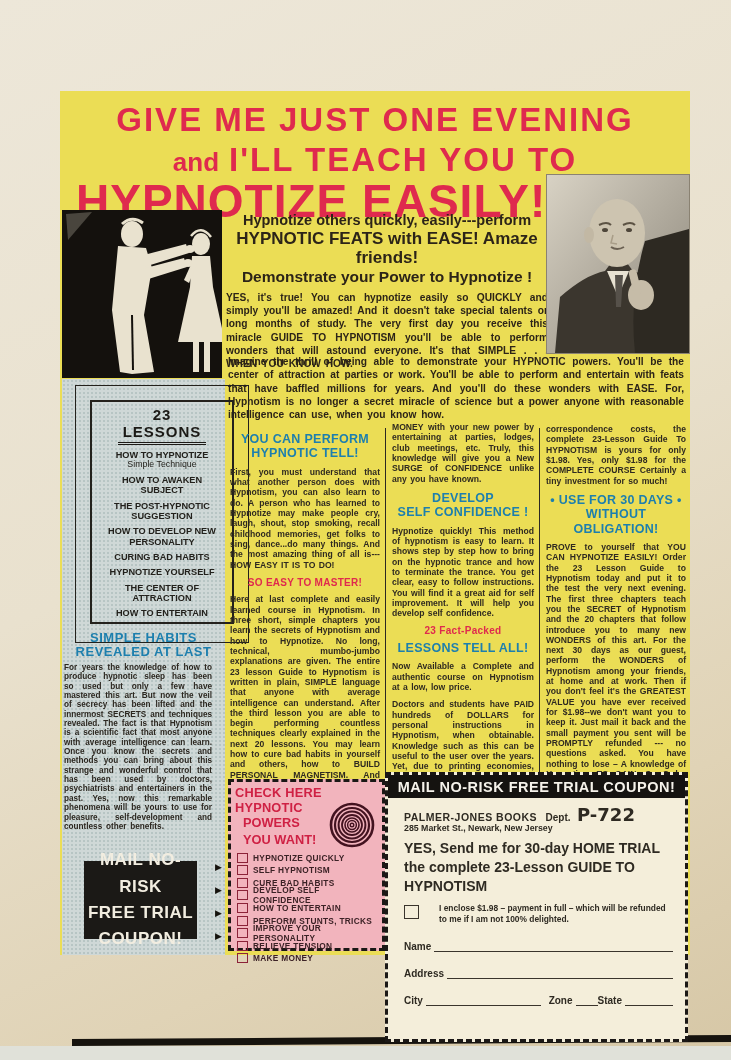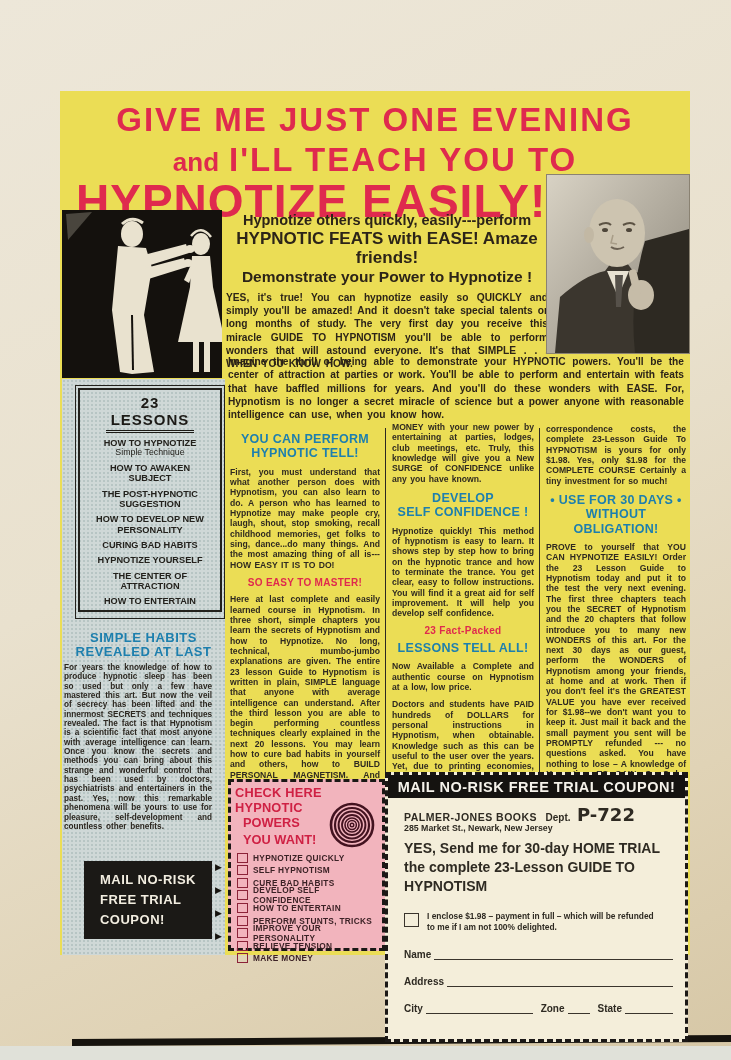--- a/index.html
+++ b/index.html
@@ -25,35 +25,35 @@
   .intro .s1{font-size:14.5px;font-weight:bold;text-align:center;line-height:1.15;}
   .intro .s2{font-size:17px;font-weight:bold;text-align:center;line-height:1.15;}
   .intro .s3{font-size:15.5px;font-weight:bold;text-align:center;line-height:1.2;}
   .intro .yes{margin-top:5px;font-size:10.2px;font-weight:bold;text-align:justify;line-height:1.28;word-spacing:2px;}
   .imagine{position:absolute;left:168px;top:264px;width:456px;font-size:10.2px;font-weight:bold;
            text-align:justify;line-height:1.3;word-spacing:2px;color:#2c2418;}
 
   
   .sidebar{position:absolute;left:2px;top:288px;width:163px;height:576px;background:#cfd8d7;
            background-image:radial-gradient(#b7c5c4 0.8px,transparent 0.9px);background-size:4px 4px;}
-  .lessons{position:absolute;left:15px;top:294px;width:144px;height:228px;border:1px solid #23211c;padding:2px;background:transparent;}
+  .lessons{position:absolute;left:15px;top:294px;width:144px;height:228px;border:1px solid #23211c;padding:14px;background:transparent;}
   .lessons-inner{border:2px solid #23211c;height:calc(100% - 4px);padding:4px 2px 0 2px;box-sizing:border-box;}
   .lessons-title{font-size:15px;font-weight:bold;text-align:center;color:#1c1a16;letter-spacing:1px;
                  border-bottom:3px double #1c1a16;width:88px;margin:0 auto 5px auto;padding-bottom:2px;}
   .lesson-item{font-size:9.2px;font-weight:bold;text-align:center;color:#23211c;line-height:1.12;margin:5px 11px;}
   .lesson-sub{font-size:8.8px;font-weight:normal;}
 
   .secrets-h{position:absolute;left:2px;top:540px;width:163px;text-align:center;font-size:13px;font-weight:bold;
              color:#1d7fae;line-height:1.1;white-space:pre-line;letter-spacing:0.5px;}
   .secrets-p{position:absolute;left:4px;top:572px;width:148px;font-size:8.2px;font-weight:bold;color:#2c2720;
              text-align:justify;line-height:1.14;word-spacing:1.5px;}
 
-  .mailbox{position:absolute;left:24px;top:770px;width:128px;height:78px;background:#1b1916;
-           display:flex;align-items:center;justify-content:center;text-align:left;
-           color:#f2ede0;font-size:13px;font-weight:bold;line-height:1.55;white-space:pre-line;letter-spacing:0.5px;}
+  .mailbox{position:absolute;left:24px;top:770px;width:113px;height:78px;background:#1b1916;
+           display:flex;align-items:center;justify-content:center;text-align:center;
+           color:#f2ede0;font-size:17px;font-weight:bold;line-height:1.55;white-space:pre-line;letter-spacing:0.5px;}
   .arrows{position:absolute;left:155px;top:772px;height:78px;display:flex;flex-direction:column;justify-content:space-between;}
   .arrows span{font-size:9px;color:#16130e;line-height:1;}
 
   
   .vsep{position:absolute;top:337px;height:348px;width:1px;background:#2b2822;}
   .vsep.v1{left:325px;} .vsep.v2{left:479px;}
   .col{position:absolute;top:337px;color:#2f2a20;}
   .col1{left:170px;width:150px;}
   .col2{left:332px;width:142px;top:331px;}
   .col3{left:486px;width:140px;top:333px;}
@@ -78,21 +78,21 @@
   .coupon{position:absolute;left:325px;top:681px;width:303px;height:270px;box-sizing:border-box;
           border:3px dashed #1b1816;background:#f4eeda;z-index:3;}
   .coupon-banner{height:23px;background:#151310;color:#f5f2ea;font-size:14.5px;font-weight:bold;
                  display:flex;align-items:center;justify-content:center;letter-spacing:0.5px;}
   .coupon-body{padding:6px 12px 0 16px;color:#2e2a22;}
   .co-company{font-size:10.5px;font-weight:bold;letter-spacing:0.5px;}
   .co-dept-label{font-size:10px;font-weight:bold;margin-left:4px;}
   .co-dept-no{font-size:18px;font-weight:bold;font-family:"DejaVu Sans",sans-serif;margin-left:2px;}
   .co-address{font-size:8.8px;font-weight:bold;margin-top:-2px;}
   .co-offer{font-size:14px;font-weight:bold;margin-top:6px;line-height:1.35;}
-  .co-enclose{display:flex;margin-top:15px;}
+  .co-enclose{display:flex;margin-top:7px;gap:12px;}
   .co-enclose .ebox{width:13px;height:12px;border:1.2px solid #3a342c;margin-right:8px;flex:none;margin-top:2px;}
   .co-enclose .etext{font-size:8.4px;font-weight:bold;line-height:1.35;width:230px;}
   .frow{display:flex;align-items:flex-end;margin-top:15px;font-size:10px;font-weight:bold;}
   .fline{border-bottom:1px solid #3a342c;height:11px;margin-left:3px;}
   .grow{flex:1;} .w2{flex:2;} .wshort{width:22px;} .wmed{width:48px;}
   .flabel{white-space:nowrap;}
 </style>
 </head>
 <body>
 
@@ -300,21 +300,21 @@
         </div>
         <div class="frow">
           <span class="flabel">Address</span>
           <span class="fline grow"></span>
         </div>
         <div class="frow">
           <span class="flabel">City</span>
           <span class="fline w2"></span>
           <span class="flabel" style="margin-left:8px;">Zone</span>
           <span class="fline wshort"></span>
-          <span class="flabel" style="margin-left:8px;">State</span>
+          <span class="flabel" style="">State</span>
           <span class="fline wmed"></span>
         </div>
       </div>
     </div>
 
   </div>
 
   <div class="page-edge-below"></div>
   <div class="page-edge-strip"></div>
 </div>

